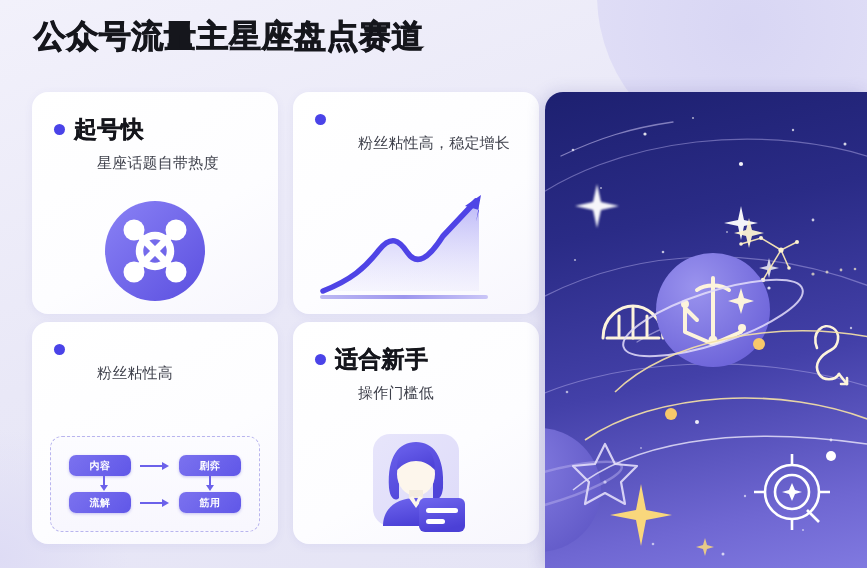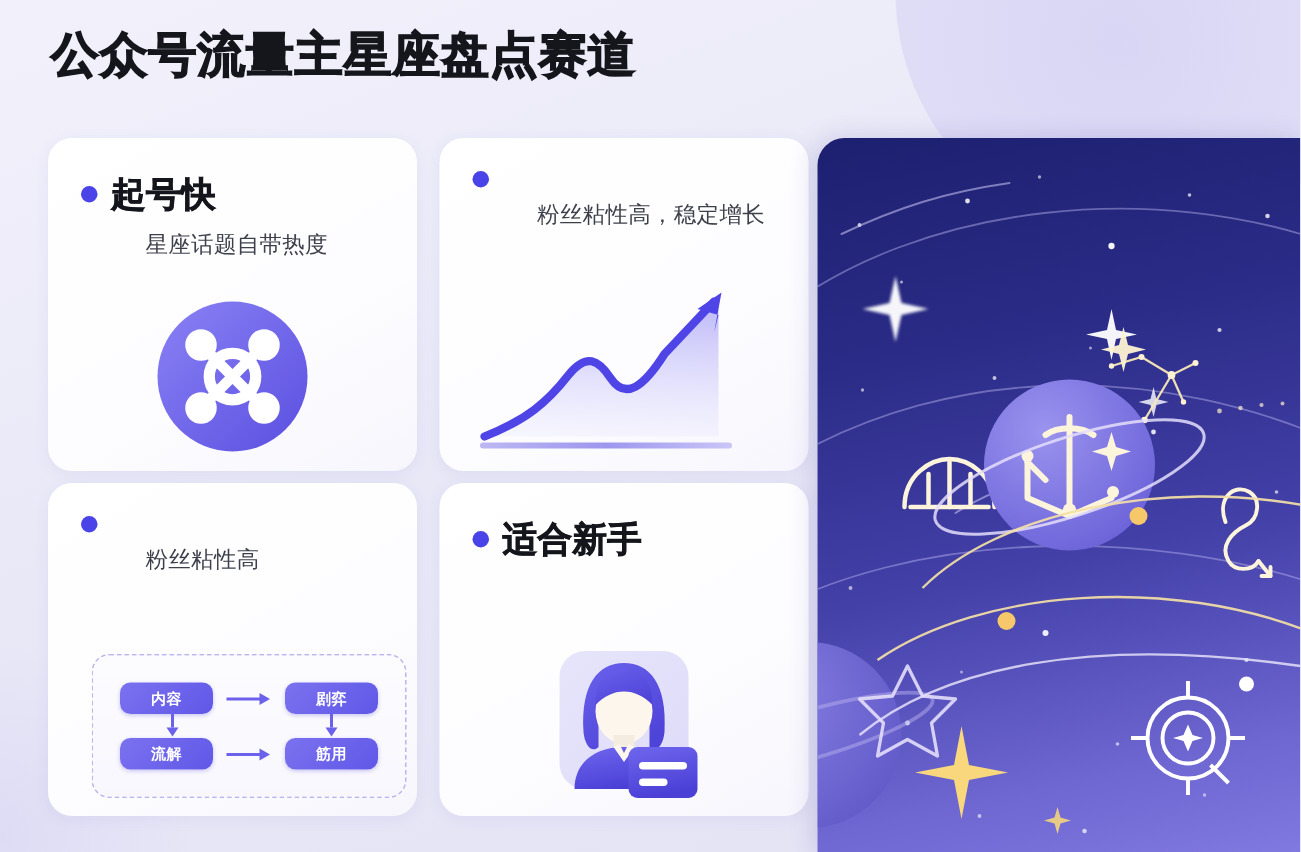--- a/index.html
+++ b/index.html
@@ -96,21 +96,21 @@
 
   
   .net-wrap { display:flex; align-items:center; justify-content:center; height:100%; }
 
   
   .chart-wrap { position: relative; width: 100%; height: 100%; }
 
   
   .flow-box {
     position: absolute;
-    left: 29px; top: 18px;
+    left: 18px; top: 18px;
     width: 210px; height: 96px;
     border: 1.4px dashed #b9b5ee;
     border-radius: 12px;
     background: linear-gradient(180deg,#fcfcff,#f8f7fe);
     text-align: center;
   }
   .flow-grid {
     position: absolute;
     inset: 0;
     display: grid;
@@ -264,20 +264,21 @@
           <span class="arrow-v" style="left:154px;top:37px;"></span>
         </div>
       </div>
     </div>
 
     <div class="card">
       <div class="card-head">
         <span class="dot"></span>
         <span class="card-title">适合新手</span>
       </div>
+      <div class="card-sub">操作门槛低</div>
       <div class="card-art">
         <div class="person-wrap">
           <svg width="118" height="118" viewBox="0 0 118 118">
             <defs>
               <linearGradient id="g-pan" x1="0" y1="0" x2="1" y2="1">
                 <stop offset="0" stop-color="#e7e5fb"></stop>
                 <stop offset="1" stop-color="#dedbf9"></stop>
               </linearGradient>
               <linearGradient id="g-hair" x1="0" y1="0" x2="0.6" y2="1">
                 <stop offset="0" stop-color="#6a61ec"></stop>

